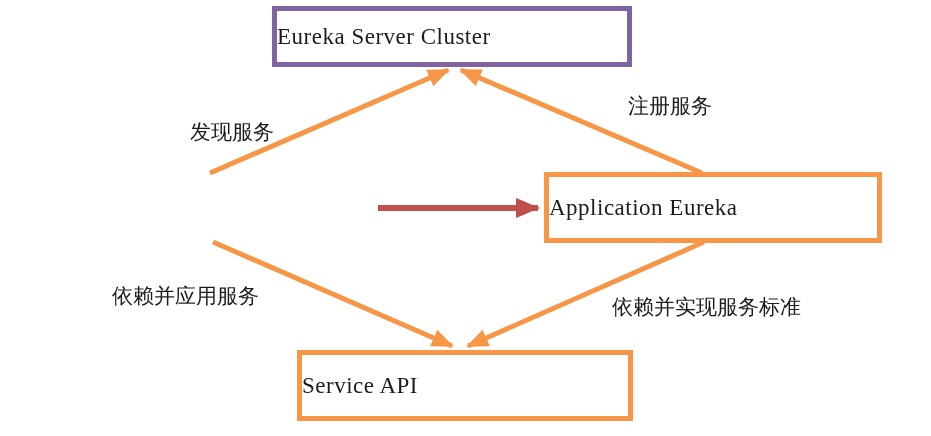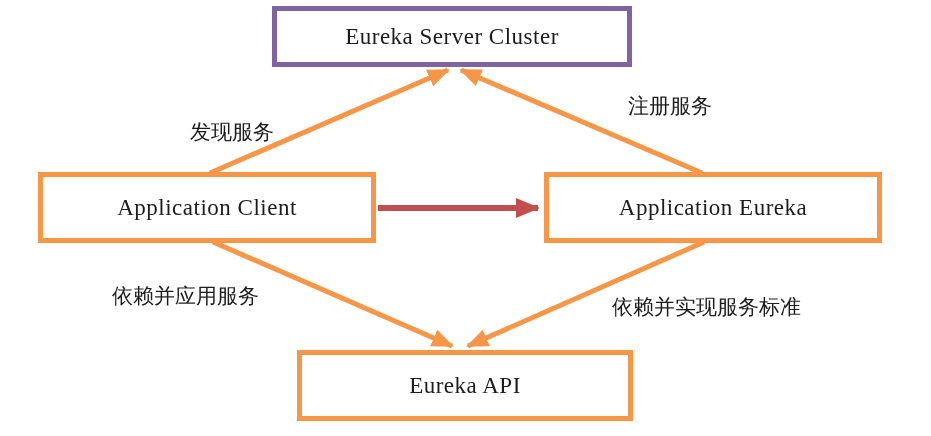--- a/index.html
+++ b/index.html
@@ -7,21 +7,21 @@
     position:relative;
     width:931px;height:436px;
     background:#ffffff;
     font-family:"Liberation Serif","DejaVu Serif",serif;
     overflow:hidden;
   }
   svg.edges{position:absolute;left:0;top:0;width:931px;height:436px;}
   .node{
     position:absolute;
     background:#ffffff;
-    display:flex;align-items:center;justify-content:center;
+    display:flex;align-items:center;justify-content:flex-start;
     box-sizing:border-box;
     font-size:23px;
     color:#1c1c1c;
     letter-spacing:0.5px;
   }
   .node.orange{border:5px solid #f79646;}
   .node.purple{border:5px solid #8064a2;}
   .node-eureka{left:272px;top:6px;width:360px;height:61px;}
   .node-client{left:38px;top:172px;width:338px;height:71px;}
   .node-service{left:544px;top:172px;width:338px;height:71px;}
@@ -61,30 +61,27 @@
 
     <line x1="704" y1="242" x2="468" y2="346" stroke="#f79646" stroke-width="5" marker-end="url(#arrowOrange)"></line>
 
     <line x1="378" y1="208" x2="538" y2="208" stroke="#c0504d" stroke-width="6" marker-end="url(#arrowRed)"></line>
   </svg>
 
   <div class="node purple node-eureka">
     <span>Eureka Server Cluster</span>
   </div>
 
-  <div class="node orange node-client">
-    <span>Application Client</span>
-  </div>
 
   <div class="node orange node-service">
     <span>Application Eureka</span>
   </div>
 
   <div class="node orange node-api">
-    <span>Eureka API</span>
+    <span>Service API</span>
   </div>
 
   <div class="edge-label lbl-discover">发现服务</div>
 
   <div class="edge-label lbl-register">注册服务</div>
 
   <div class="edge-label lbl-depend-use">依赖并应用服务</div>
 
   <div class="edge-label lbl-depend-impl">依赖并实现服务标准</div>
 

